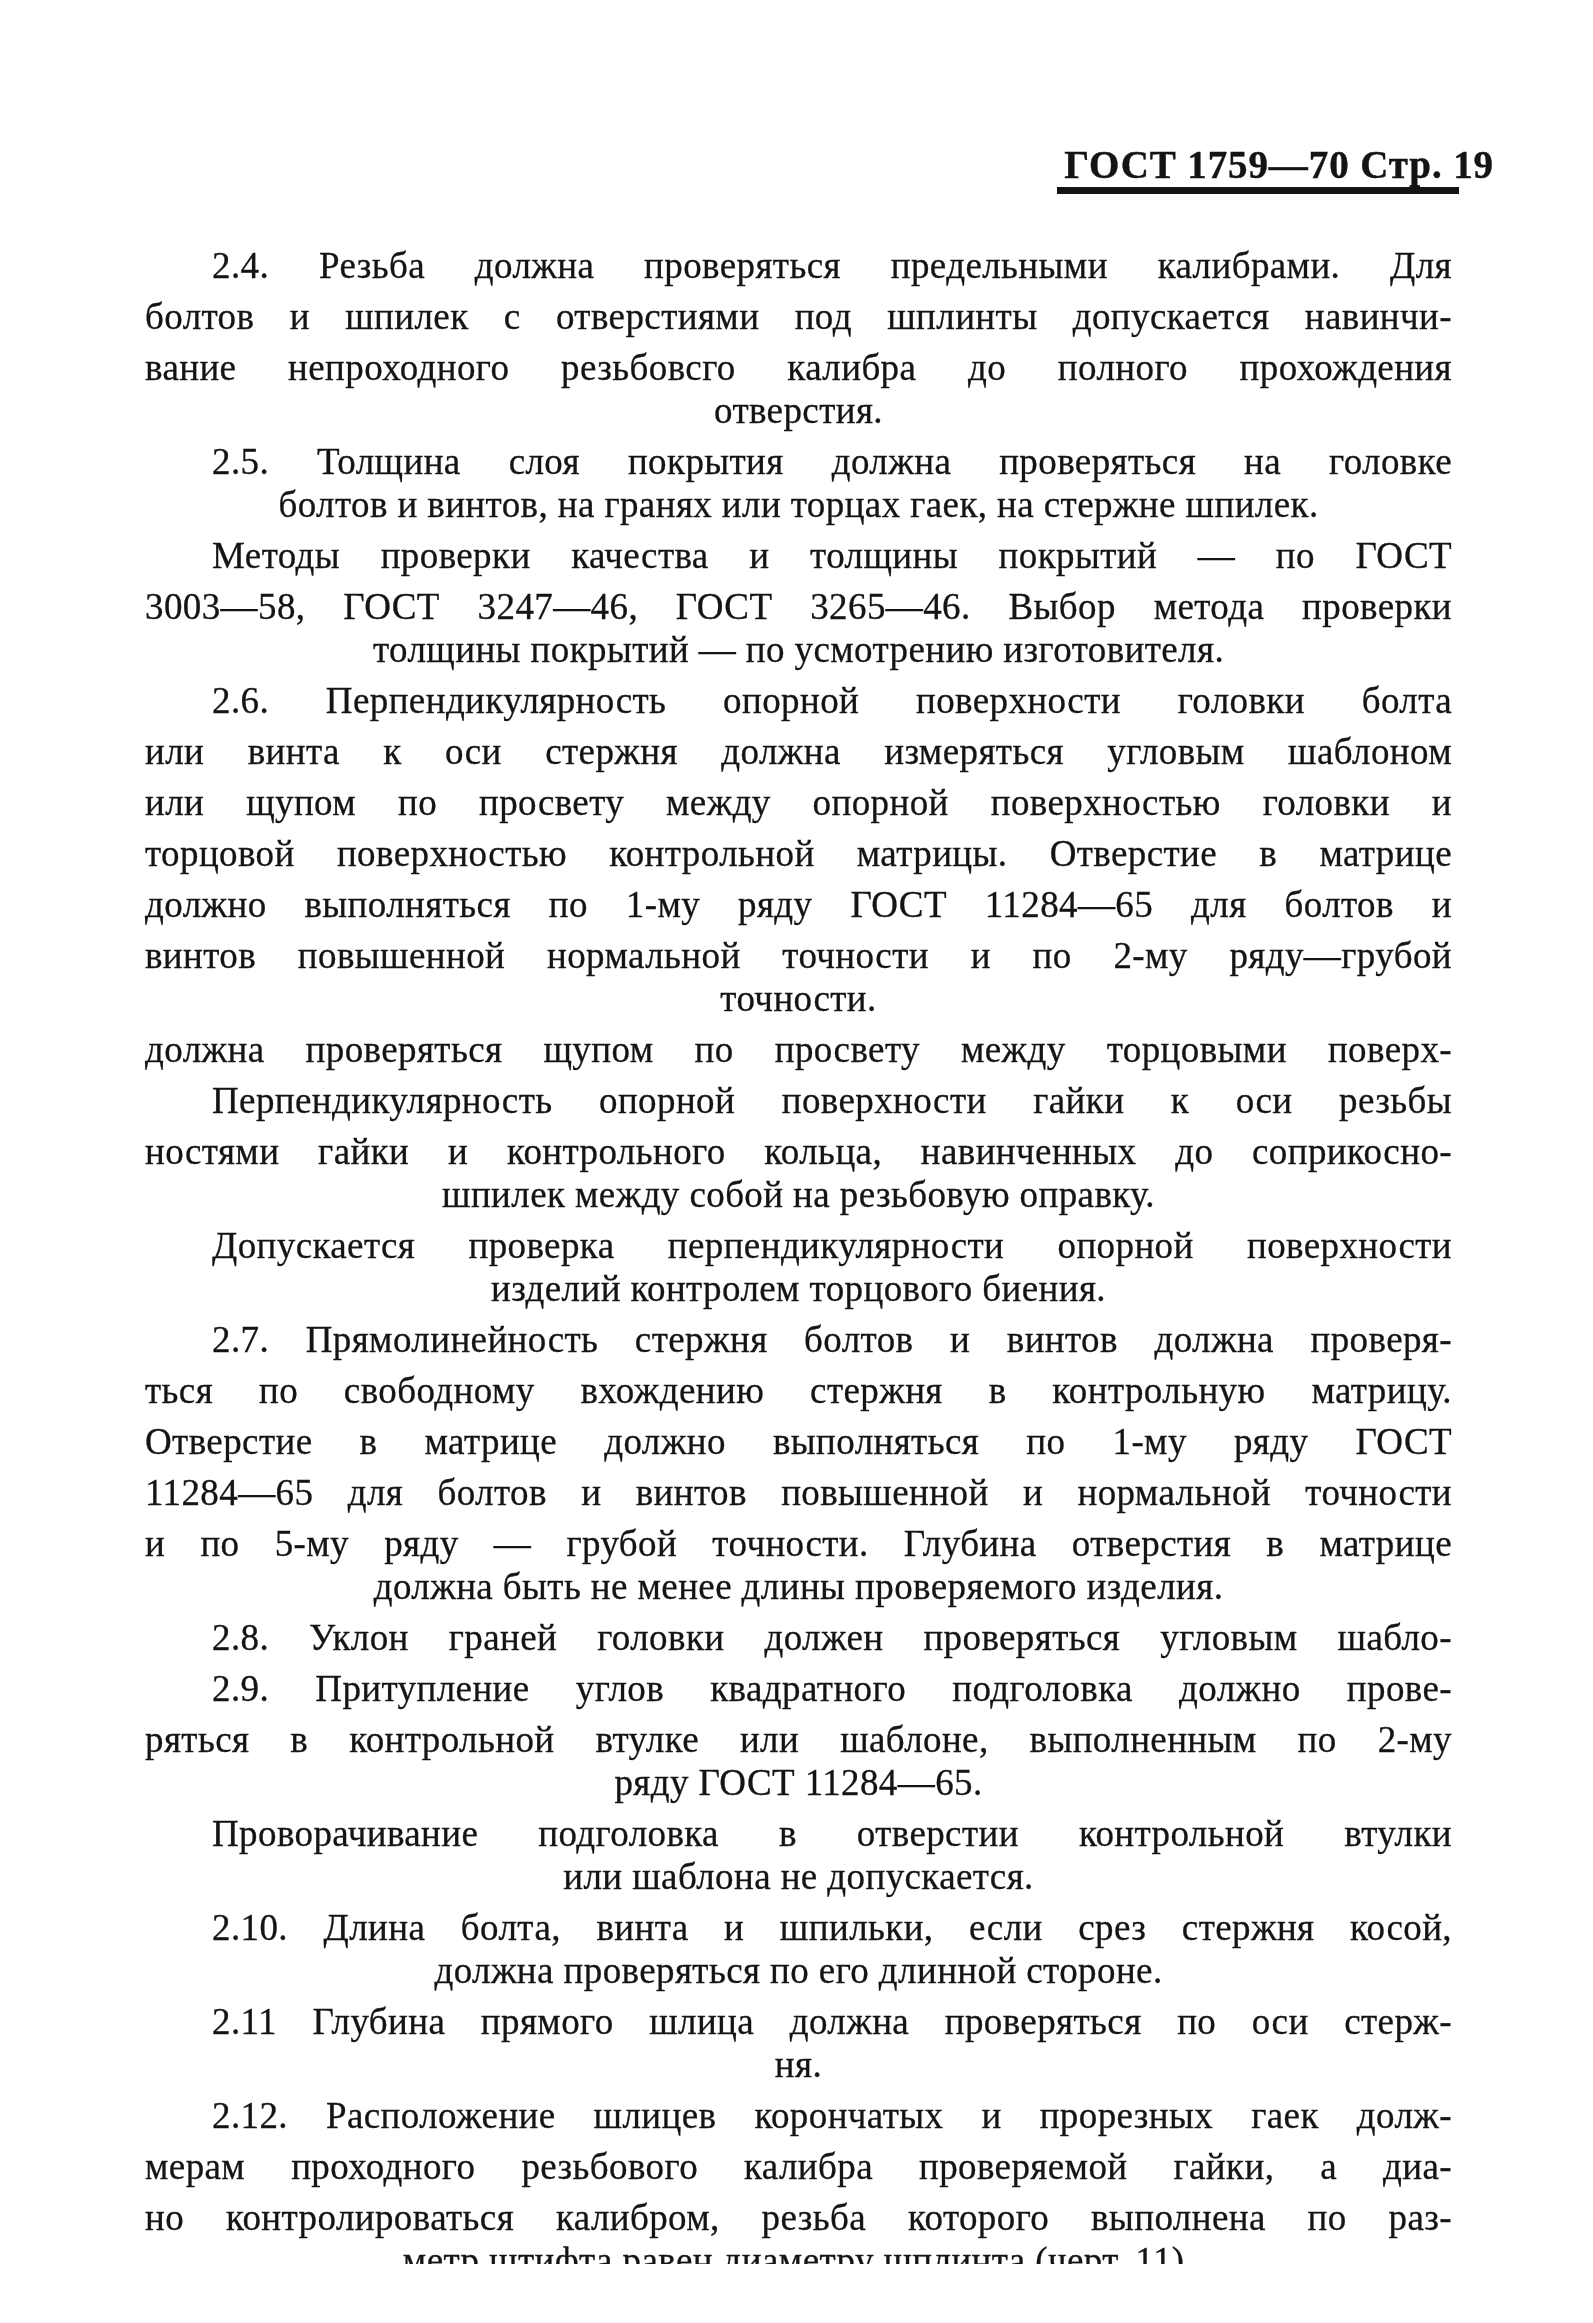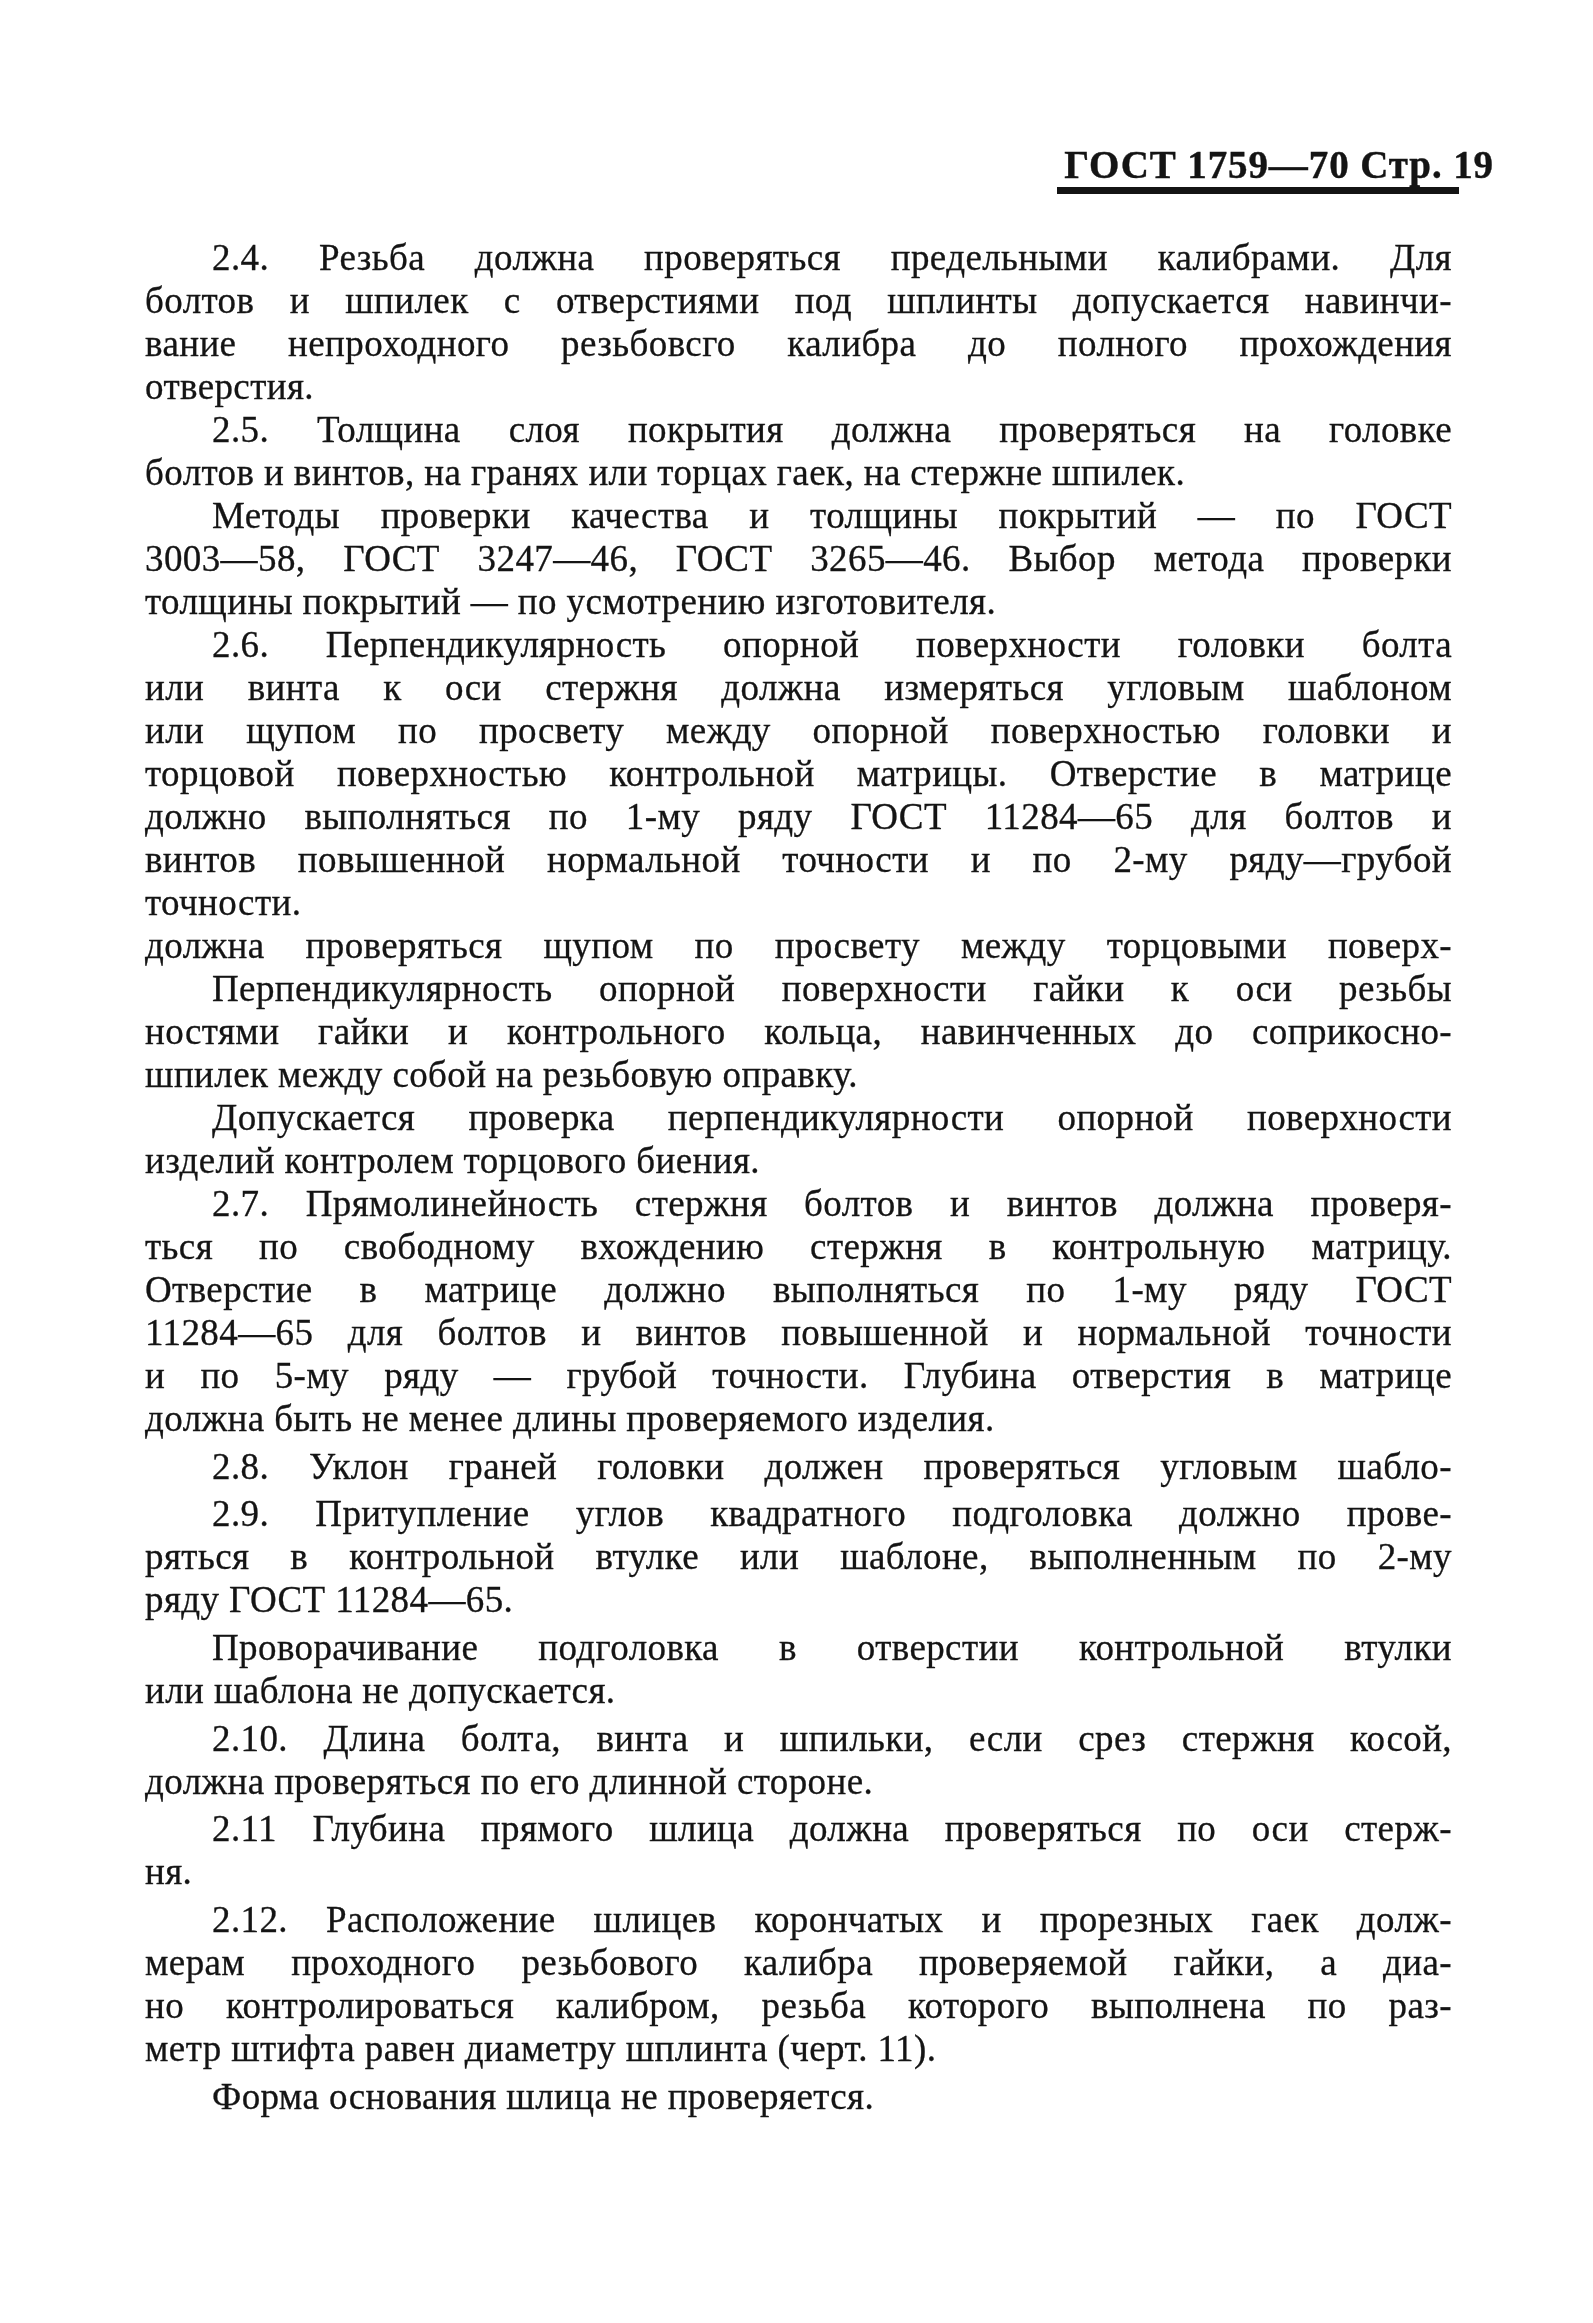--- a/index.html
+++ b/index.html
@@ -36,23 +36,23 @@
     top: 236px;
     left: 145px;
     width: 1307px;
     font-size: 37px;
     line-height: 43px;
     letter-spacing: 0.4px;
     -webkit-text-stroke: 0.3px #141414;
   }
   .para { margin: 0; }
   .para.gap { margin-top: 4.7px; }
-  .line { min-height: 43px; text-align: left; }
+  .line { min-height: 43px; text-align: center; }
   .line.first { padding-left: 67px; }
-  .line.just { text-align: justify; text-align-last: justify; }
+  .line.just { text-align: justify; text-align-last: justify; margin-top: 8px; }
 </style>
 </head>
 <body>
 
 <div class="page">
   <header>
     <div class="running-head">ГОСТ 1759—70 Стр. 19</div>
     <div class="header-rule"></div>
   </header>
   <main class="doc-body">

